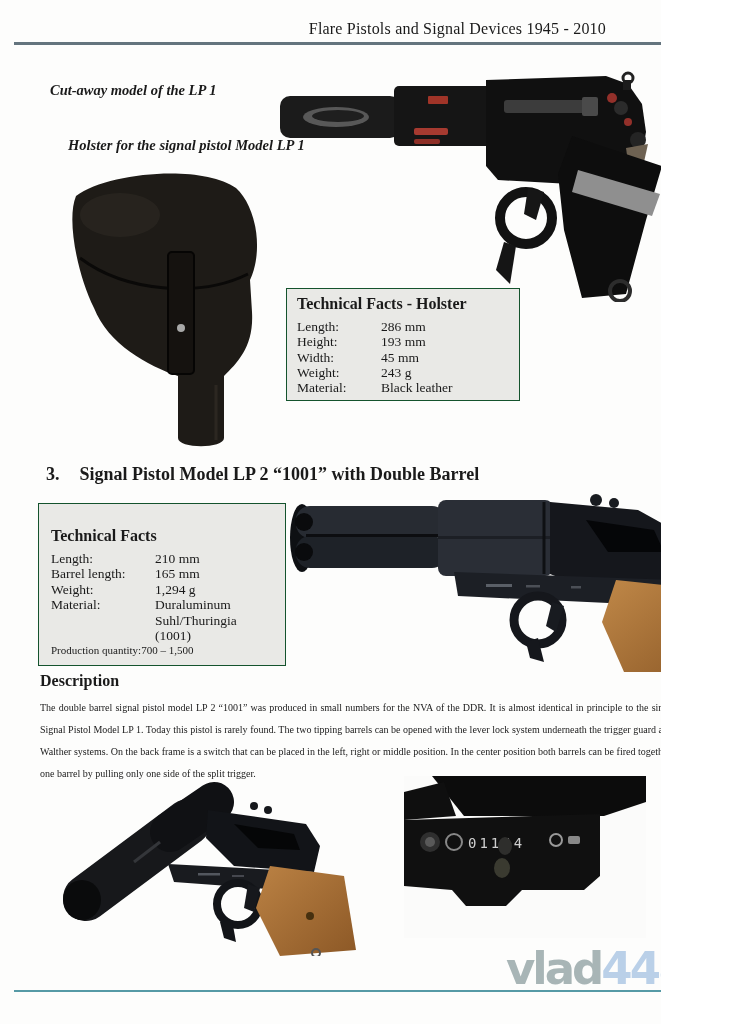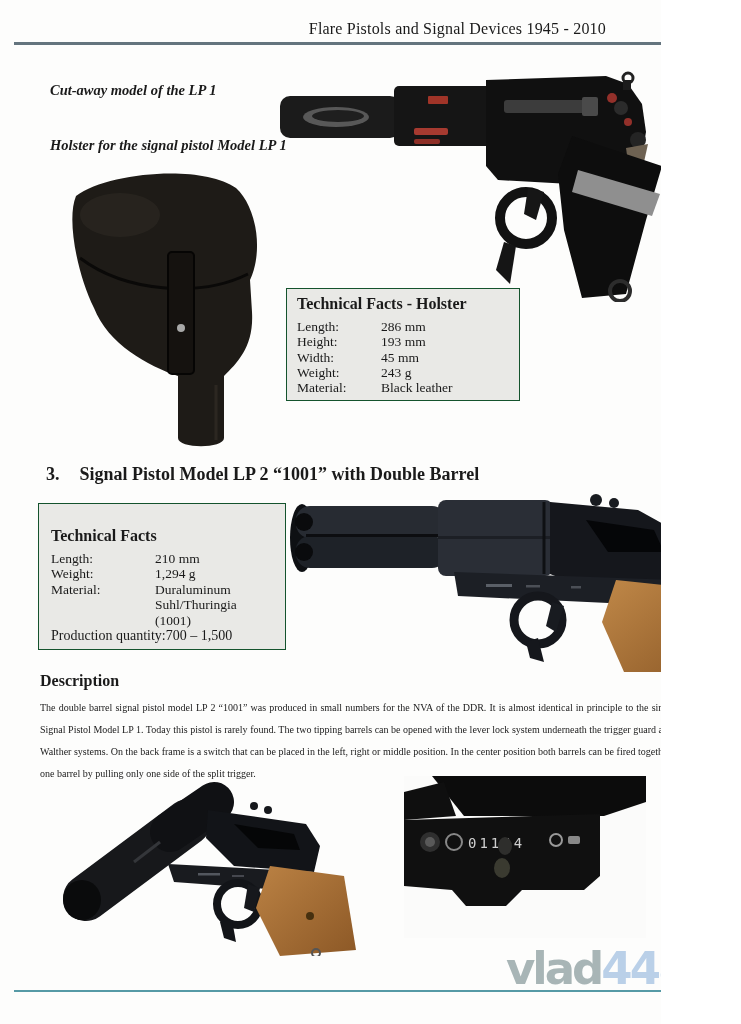--- a/index.html
+++ b/index.html
@@ -6,35 +6,35 @@
   .page{
     position:relative;width:661px;height:1024px;background:#fdfdfc;
     font-family:"Liberation Serif", serif;color:#1a1a1a;overflow:hidden;
   }
   
   .header-title{position:absolute;top:20px;right:55px;font-size:16px;letter-spacing:.2px;}
   .header-rule{position:absolute;left:14px;top:42px;width:674px;height:2.5px;background:#64747e;}
   
   .caption{position:absolute;left:50px;font-size:14.5px;font-weight:bold;font-style:italic;}
   .caption-1{top:82px;}
-  .caption-2{top:137px;}
+  .caption-2{top:137px;margin-left:18px;}
   
   .facts-box{
     position:absolute;background:#e9e9e6;border:1px solid #14532d;
     box-sizing:border-box;padding:6px 10px 5px 10px;
   }
   .facts-title{font-size:16px;font-weight:bold;margin-bottom:6px;}
   .frow{display:flex;font-size:13.5px;line-height:15.3px;}
   .flabel{flex:0 0 auto;}
   .box-holster{left:286px;top:288px;width:234px;}
   .box-holster .flabel{width:84px;}
   .box-lp2{left:38px;top:503px;width:248px;padding:23px 12px 6px 12px;}
   .box-lp2 .frow{font-size:13.5px;line-height:15.4px;}
   .box-lp2 .flabel{width:104px;}
-  .prod-row{display:flex;font-size:14px;line-height:15.4px;}
+  .prod-row{display:flex;font-size:11px;line-height:15.4px;}
   
   .section-heading{position:absolute;left:46px;top:464px;font-size:18px;font-weight:bold;display:flex;}
   .section-number{margin-right:20px;}
   
   .desc-heading{position:absolute;left:40px;top:672px;font-size:16px;font-weight:bold;}
   .desc-body{
     position:absolute;left:40px;top:697px;width:662px;
     font-size:10px;line-height:22px;text-align:justify;
   }
   
@@ -123,20 +123,24 @@
   <div class="section-heading">
     <span class="section-number">3.</span>
     <span>Signal Pistol Model LP 2 “1001” with Double Barrel</span>
   </div>
 
   <div class="facts-box box-lp2">
     <div class="facts-title">Technical Facts</div>
     <div class="frow">
       <span class="flabel">Length:</span>
       <span class="fval">210 mm</span>
+    </div>
+    <div class="frow">
+      <span class="flabel">Barrel length:</span>
+      <span class="fval">165 mm</span>
     </div>
     <div class="frow">
       <span class="flabel">Weight:</span>
       <span class="fval">1,294 g</span>
     </div>
     <div class="frow">
       <span class="flabel">Material:</span>
       <span class="fval">Duraluminum</span>
     </div>
     <div class="frow">

